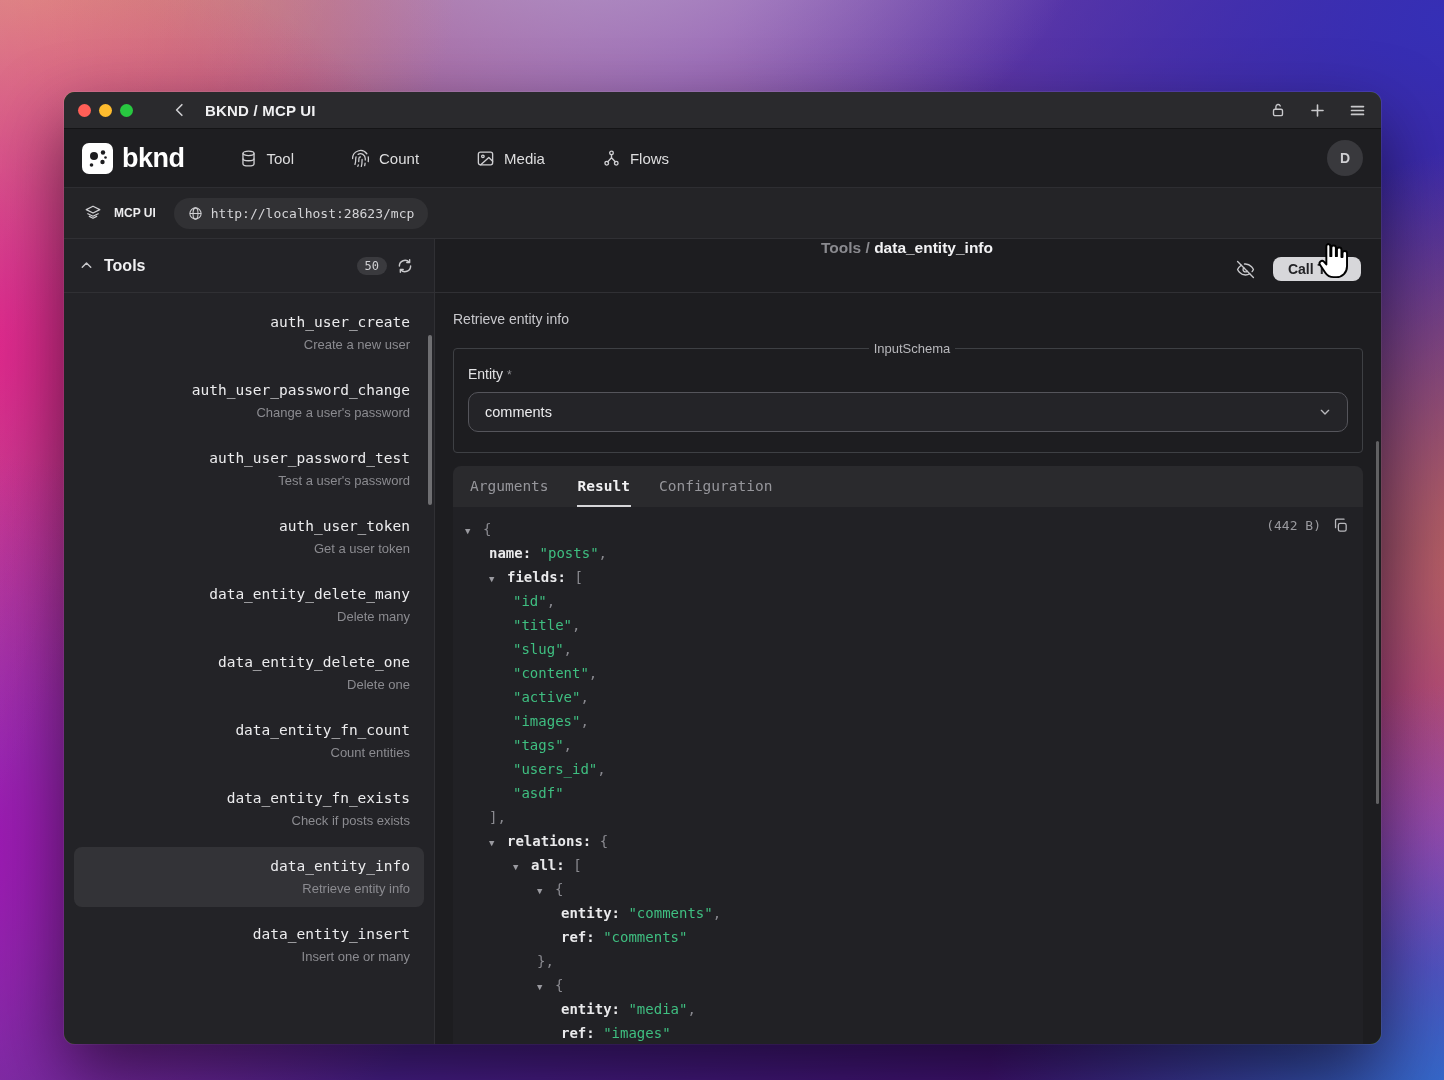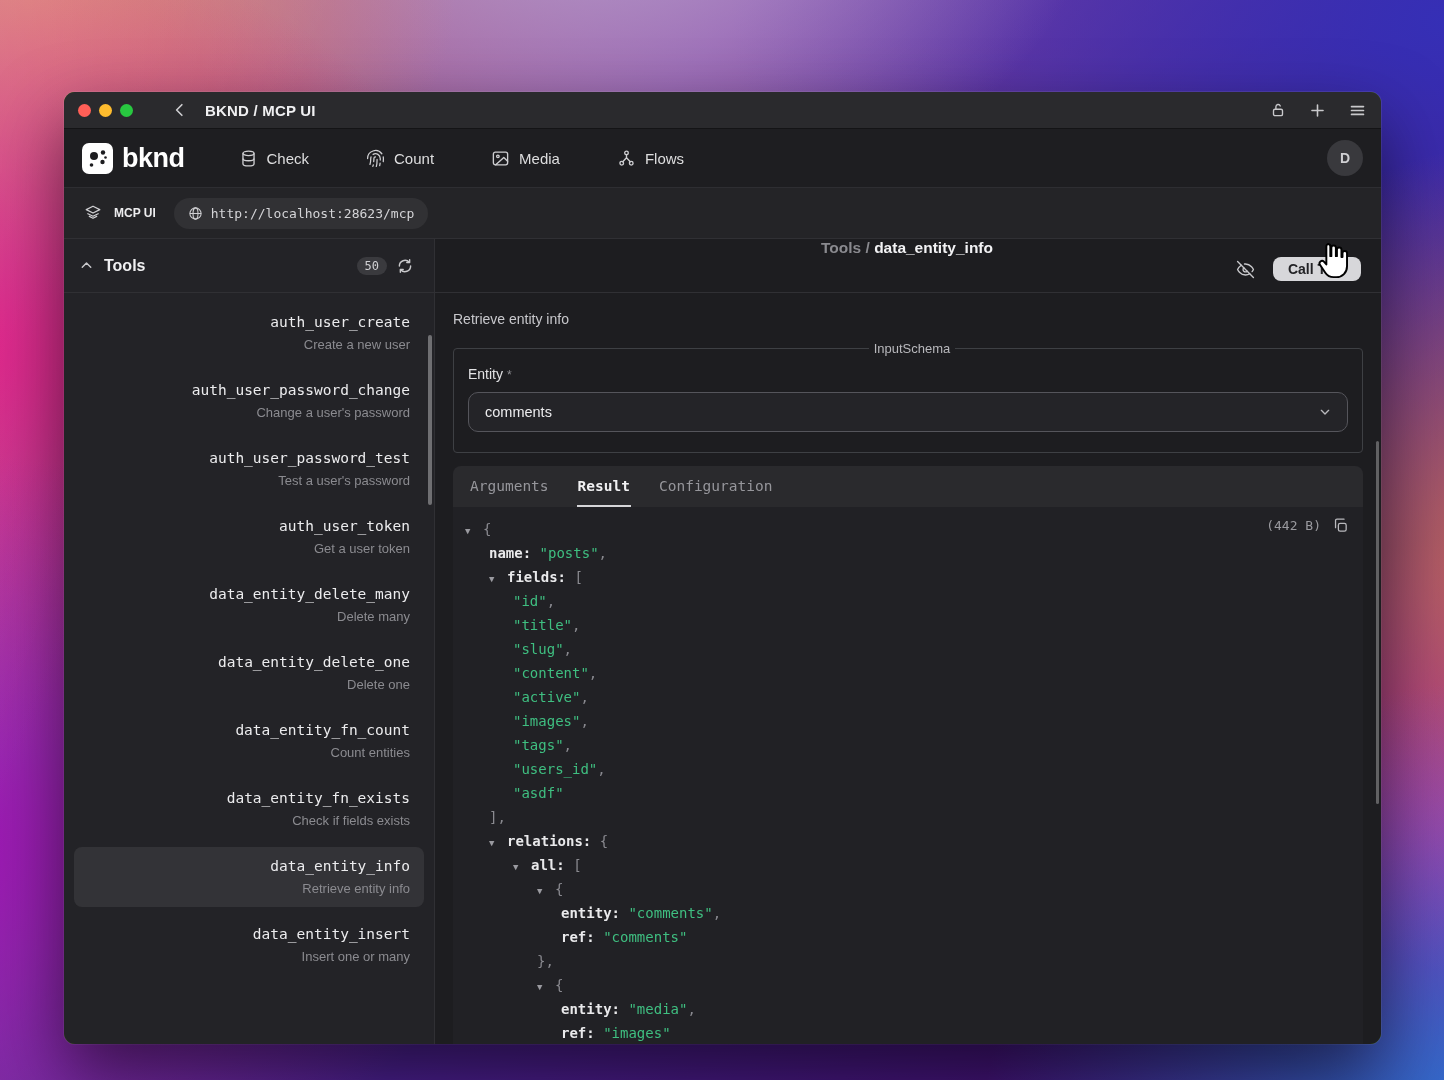--- a/index.html
+++ b/index.html
@@ -149,21 +149,21 @@
       </svg>
       <span class="brand-text">bknd</span>
     </div>
     <div class="nav-items">
       <div class="nav-item">
         <svg width="19" height="19" viewBox="0 0 24 24" fill="none" stroke="currentColor" stroke-width="1.7">
             <ellipse cx="12" cy="5.5" rx="7" ry="2.8"></ellipse>
             <path d="M5 5.5v6.5c0 1.55 3.13 2.8 7 2.8s7-1.25 7-2.8V5.5"></path>
             <path d="M5 12v6.5c0 1.55 3.13 2.8 7 2.8s7-1.25 7-2.8V12"></path>
           </svg>
-        <span>Check</span>
+        <span>Tool</span>
       </div>
       <div class="nav-item">
         <svg width="19" height="19" viewBox="0 0 24 24" fill="none" stroke="currentColor" stroke-width="1.6" stroke-linecap="round">
             <path d="M2 12a10 10 0 0 1 18-6"></path>
             <path d="M21.8 16c.2-2 .131-5.354 0-6"></path>
             <path d="M9 6.8a6 6 0 0 1 9 5.2v2"></path>
             <path d="M5 19.5C5.5 18 6 15 6 12a6 6 0 0 1 .34-2"></path>
             <path d="M12 10a2 2 0 0 0-2 2c0 1.02-.1 2.51-.26 4"></path>
             <path d="M14 13.12c0 2.38 0 6.38-1 8.88"></path>
             <path d="M8.65 22c.21-.66.45-1.32.57-2"></path>
@@ -251,21 +251,21 @@
           <div class="tool-item">
             <div class="tool-name">data_entity_delete_one</div>
             <div class="tool-desc">Delete one</div>
           </div>
           <div class="tool-item">
             <div class="tool-name">data_entity_fn_count</div>
             <div class="tool-desc">Count entities</div>
           </div>
           <div class="tool-item">
             <div class="tool-name">data_entity_fn_exists</div>
-            <div class="tool-desc">Check if fields exists</div>
+            <div class="tool-desc">Check if posts exists</div>
           </div>
           <div class="tool-item selected">
             <div class="tool-name">data_entity_info</div>
             <div class="tool-desc">Retrieve entity info</div>
           </div>
           <div class="tool-item">
             <div class="tool-name">data_entity_insert</div>
             <div class="tool-desc">Insert one or many</div>
           </div>
         </div>

